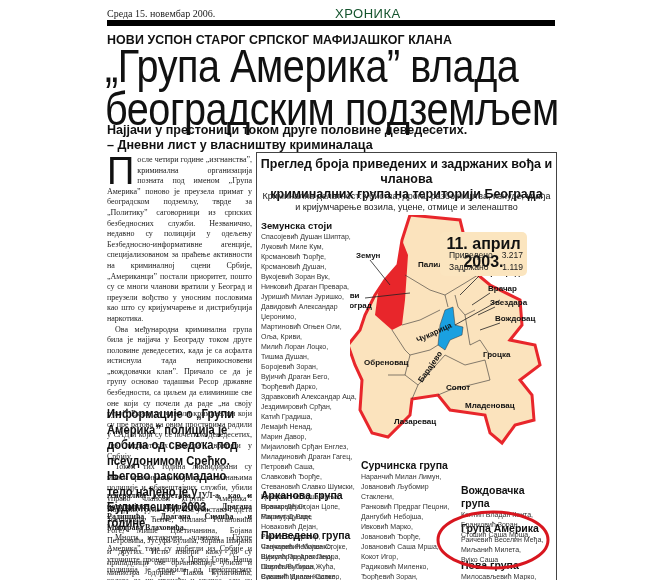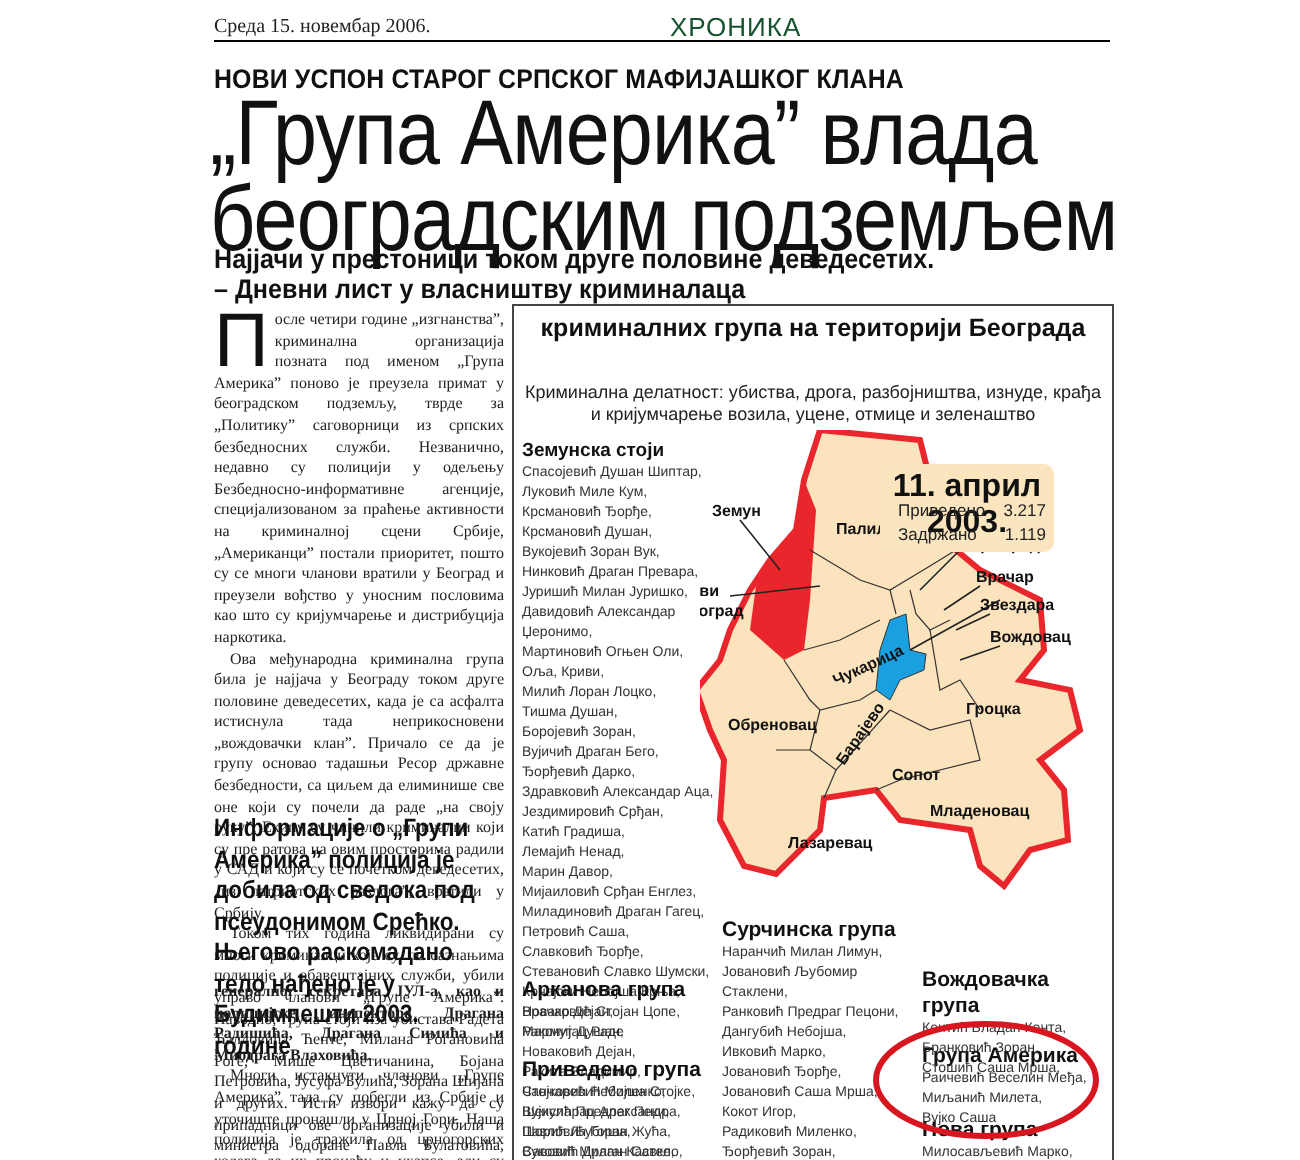--- a/index.html
+++ b/index.html
@@ -1,18 +1,18 @@
 <!DOCTYPE html>
 <html><head>
 <meta charset="utf-8">
 <style>
   html, body { margin:0; padding:0; background:#fff; }
   body { width:650px; height:580px; position:relative; overflow:hidden; font-family:"Liberation Sans", sans-serif; color:#111; }
   .page { position:absolute; left:107px; top:0; width:448px; height:580px; }
-  .topbar { position:absolute; left:0; top:6px; width:448px; height:14px; border-bottom:1px solid #000000; }
+  .topbar { position:absolute; left:0; top:6px; width:448px; height:14px; border-bottom:6px solid #000000; }
   .date { position:absolute; left:0; top:2px; font-family:"Liberation Serif", serif; font-size:10px; color:#222; }
   .section { position:absolute; left:228px; top:0; font-size:13px; letter-spacing:0.5px; color:#14532d; }
   .kicker { position:absolute; left:0; top:32px; font-size:13.5px; font-weight:bold; color:#111; letter-spacing:0.1px; transform:scaleX(0.92); transform-origin:left; white-space:nowrap; }
   .headline { position:absolute; left:-2px; top:45px; font-size:46px; line-height:43px; color:#111; white-space:nowrap; transform:scaleX(0.86); transform-origin:left; letter-spacing:-0.5px; }
   .deck { position:absolute; left:0; top:122px; font-size:13.5px; line-height:15px; font-weight:bold; color:#111; transform:scaleX(0.93); transform-origin:left; white-space:nowrap; }
   .col1 { position:absolute; left:0; top:155px; width:145px; font-family:"Liberation Serif", serif; font-size:8px; line-height:10.6px; color:#222; text-align:justify; }
   .col1 p { margin:0; text-indent:8px; }
   .col1 p.first { text-indent:0; }
   .dropcap { float:left; font-family:"Liberation Sans", sans-serif; font-size:38px; line-height:30px; margin:1px 3px 0 0; color:#111; }
   .pull { position:absolute; left:0; top:407px; width:148px; font-size:12.5px; line-height:15.5px; font-weight:bold; color:#111; transform:scaleX(0.9); transform-origin:left; }
@@ -61,20 +61,21 @@
 
   <div class="pull">Информације о „Групи Америка” полиција је добила од сведока под псеудонимом Срећко. Његово раскомадано тело нађено је у Будимпешти 2003. године</div>
 
   <div class="col1b">
     <p class="first">генералног секретара ЈУЛ-а, као и полицијске инспекторе Драгана Радишића, Драгана Симића и Миодрага Влаховића.</p>
     <p>Многи истакнути чланови „Групе Америка” тада су побегли из Србије и уточиште пронашли у Црној Гори. Наша полиција је тражила од црногорских колега да их пронађу и ухапсе, али су „американци” одједном нестали. Наводно је неко из црногорске полиције поручио члановима ганга да више није безбедно у Црној Гори, па су се они у року од два дана пребацили у шпанску Марбељу.</p>
   </div>
 
   <div class="box">
     <div class="box-title">
+      <div>Преглед броја приведених и задржаних вођа и чланова</div>
       <div>криминалних група на територији Београда</div>
     </div>
     <div class="box-sub">
       <div>Криминална делатност: убиства, дрога, разбојништва, изнуде, крађа</div>
       <div>и кријумчарење возила, уцене, отмице и зеленаштво</div>
     </div>
 
     <svg class="map" viewBox="0 0 210 240">
 
       <path d="M60,0 L110,5 L115,25 L125,38 L128,60 L140,70 L170,85 L172,110 L160,125 L185,130 L190,150 L170,165 L182,180 L184,205 L165,210 L152,228 L140,218 L135,200 L100,195 L88,180 L62,184 L60,200 L38,222 L22,218 L10,195 L12,165 L5,150 L-2,130 L10,115 L15,100 L25,80 L35,65 L48,50 L52,25 Z" fill="#fbe3bd" stroke="#e8262b" stroke-width="3"></path>

